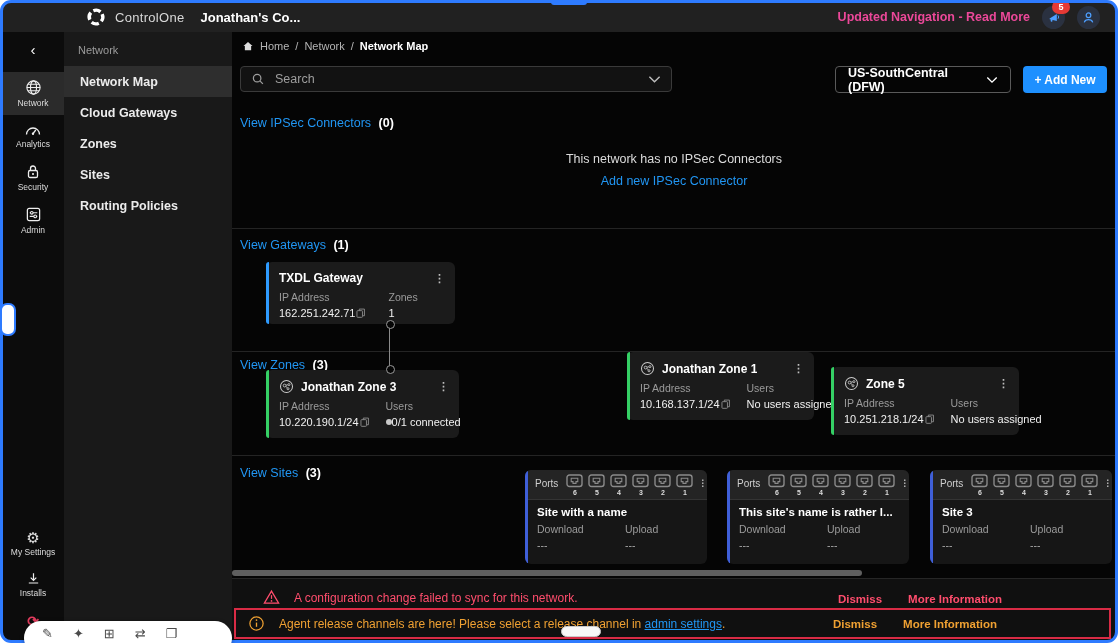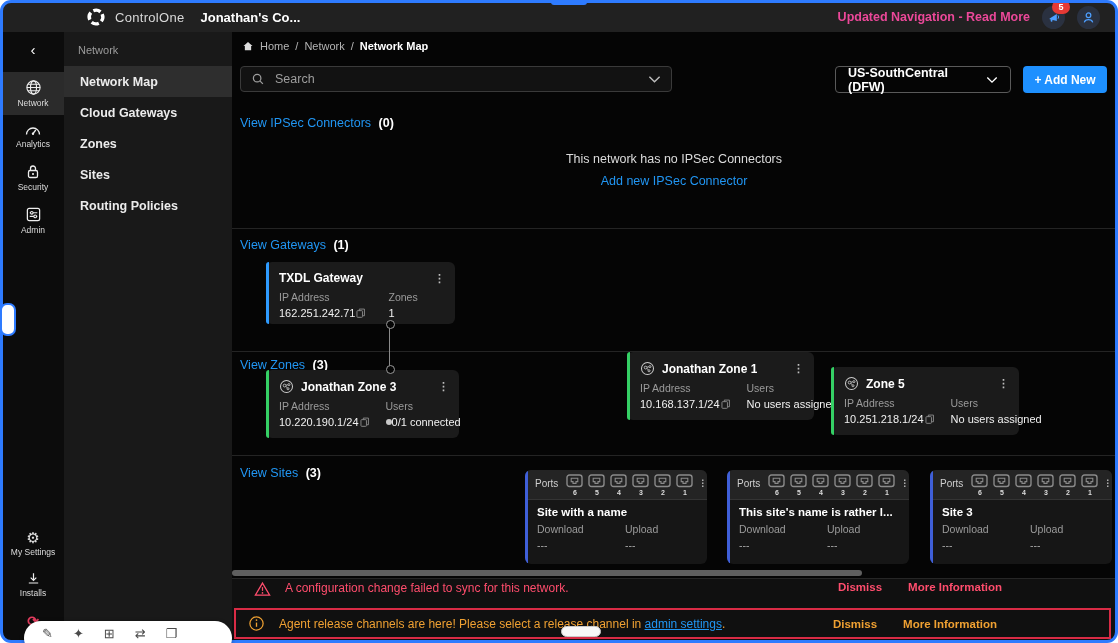--- a/index.html
+++ b/index.html
@@ -78,21 +78,21 @@
   .site-body{padding:6px 10px 0 12px;}
   .site-name{color:#fff;font-size:11.5px;font-weight:bold;white-space:nowrap;overflow:hidden;text-overflow:ellipsis;}
   .site-grid{display:grid;grid-template-columns:88px auto;row-gap:4px;margin-top:5px;}
   .site-label{color:#9b9b9b;font-size:10.5px;}
   .site-value{color:#aaa;font-size:10.5px;}
 
   .hscroll{position:absolute;left:0;top:538px;width:630px;height:6px;background:#5f5f5f;border-radius:3px;cursor:pointer;}
 
   
   .banners{position:absolute;left:0;right:0;top:546px;bottom:0;background:#101010;border-top:1px solid #262626;}
-  .banner-err{position:absolute;left:8px;right:0;top:2px;height:24px;display:flex;align-items:flex-start;padding:0 14px;gap:14px;}
+  .banner-err{position:absolute;left:17px;right:0;top:2px;height:24px;display:flex;align-items:flex-end;padding:0 14px;gap:14px;}
   .banner-err .txt{color:#ff4d6d;font-size:12px;}
   .banner-links{margin-left:auto;display:flex;gap:26px;margin-right:100px;font-size:11.5px;font-weight:600;cursor:pointer;}
   .banner-err .banner-links span{color:#ff4d6d;}
   .banner-info{position:absolute;left:2px;right:5px;top:29px;height:31px;border:2px solid #d92b45;border-radius:0;display:flex;align-items:center;padding:0 12px;gap:14px;box-sizing:border-box;}
   .banner-info .txt{color:#f0a132;font-size:12px;}
   .banner-info a{color:#2196f3;text-decoration:underline;cursor:pointer;}
   .banner-info .banner-links span{color:#f0a132;}
 
   
   .handle-left{position:absolute;left:0;top:303px;width:12px;height:29px;background:#fff;border:2px solid #2e7bff;border-radius:7px;z-index:80;}

